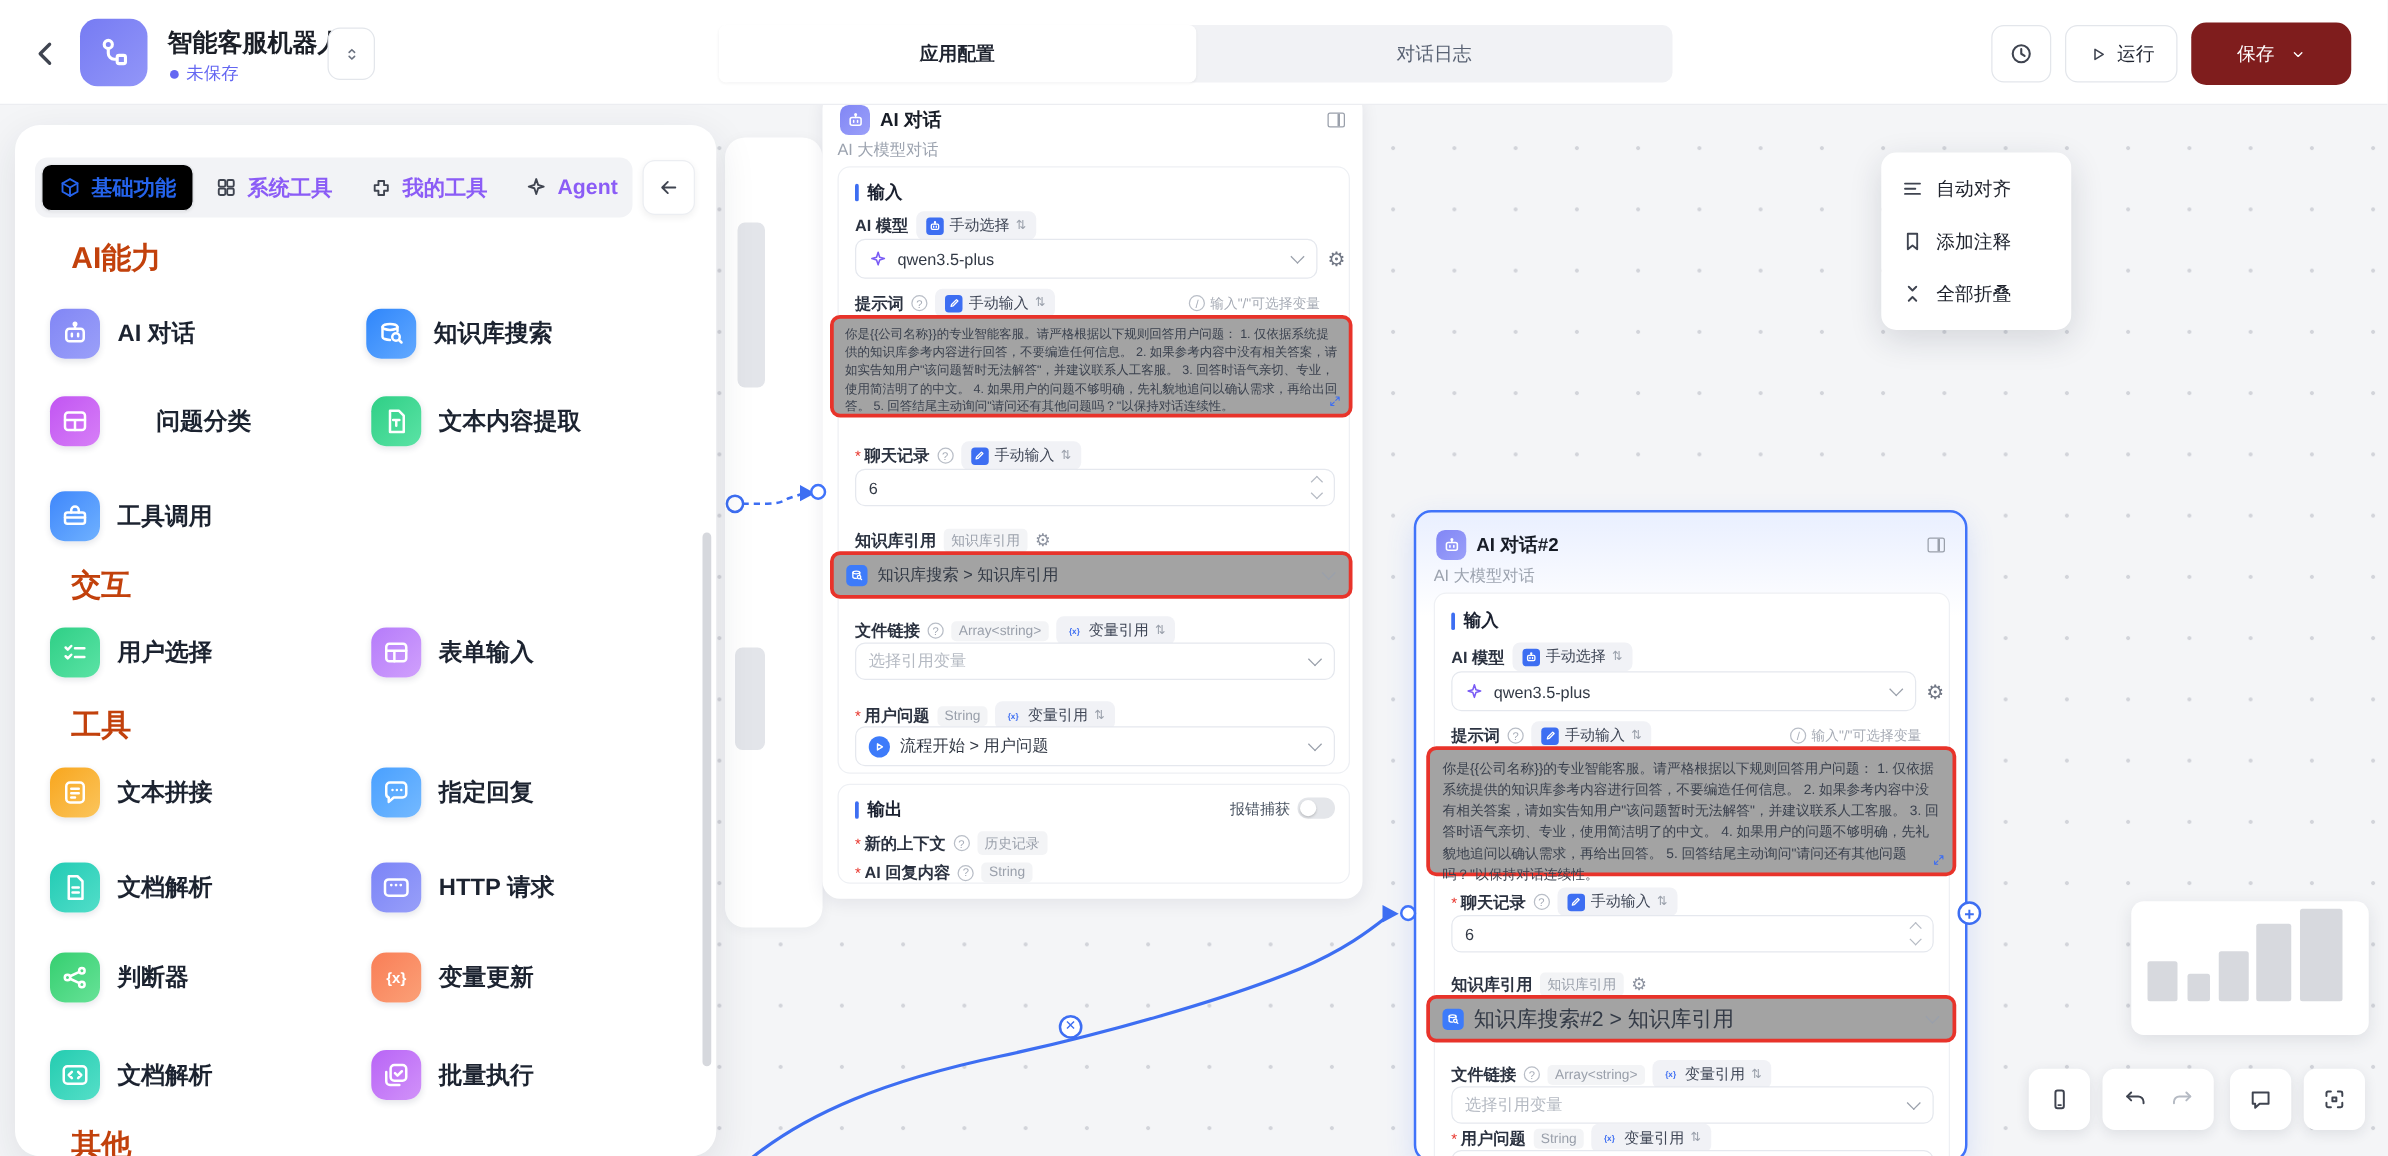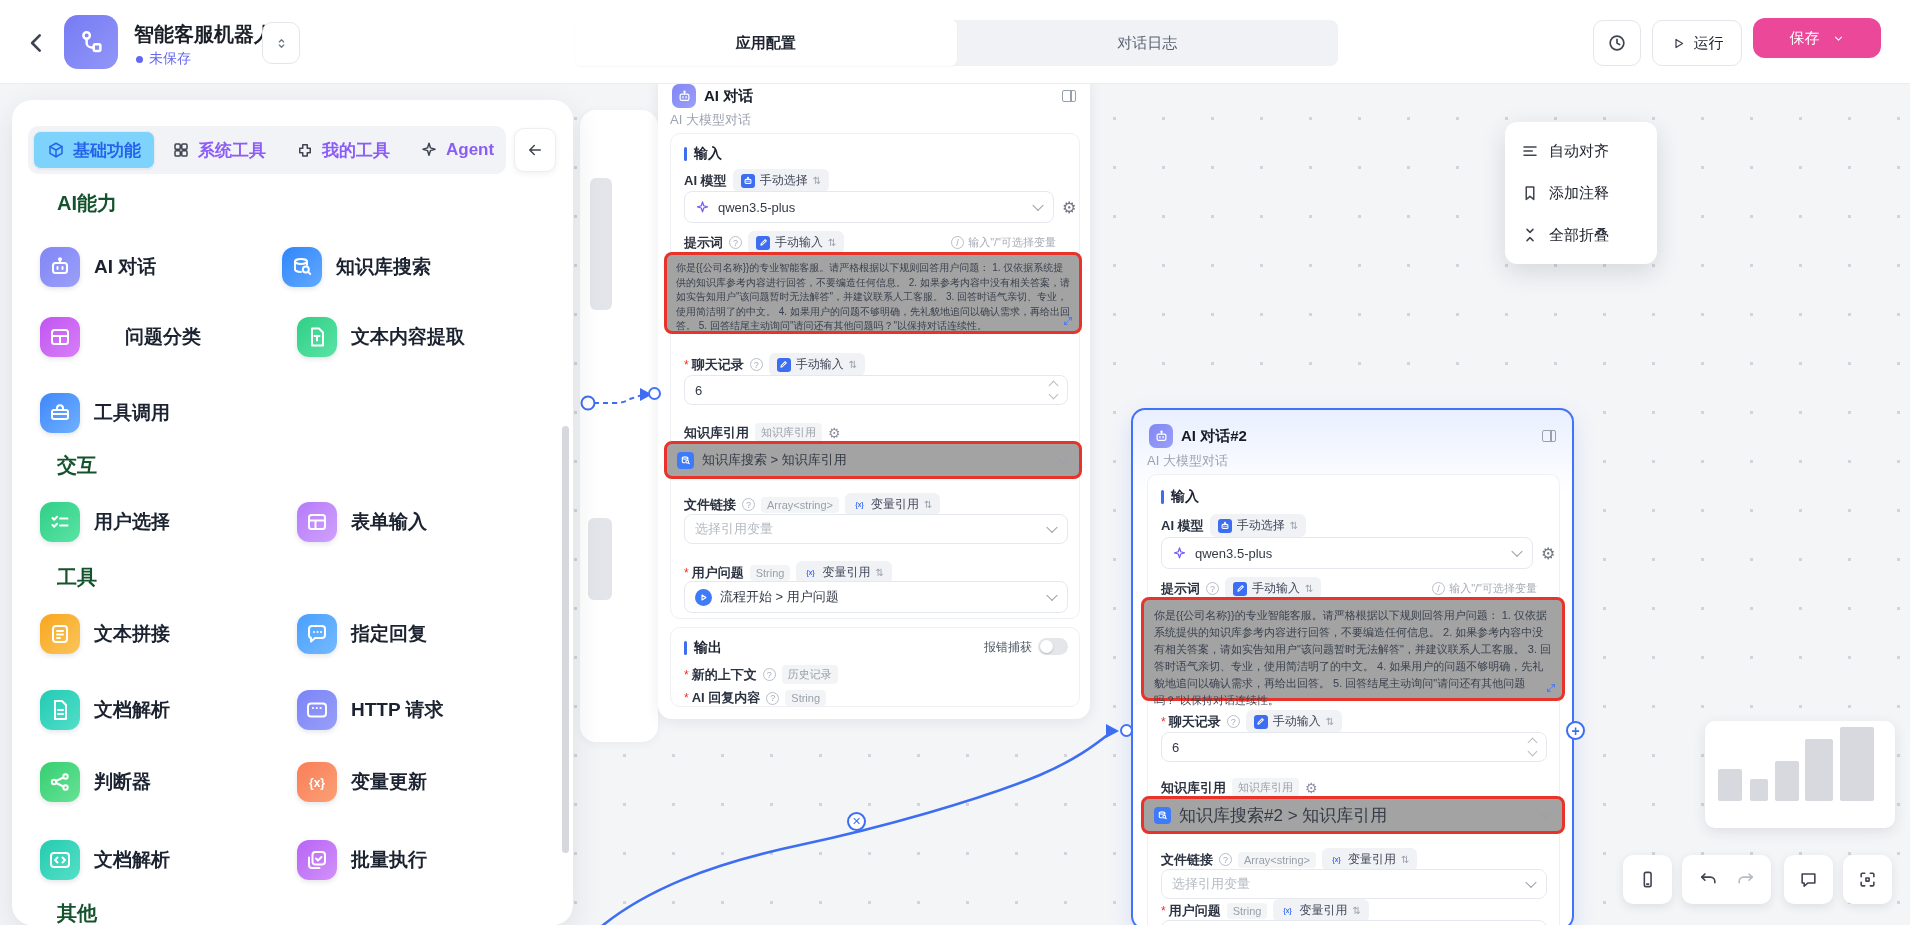--- a/index.html
+++ b/index.html
@@ -26,43 +26,43 @@
     border-radius:10px; display:flex; align-items:center; justify-content:center; cursor:pointer; }
   #main-tabs { left:575px; top:20px; width:763px; height:46px; background:#f1f2f5; border-radius:8px;
     display:flex; align-items:stretch; }
   .main-tab { flex:1; display:flex; align-items:center; justify-content:center; font-size:15px; color:#59627 3;
     color:#596273; cursor:pointer; }
   .main-tab.active { background:#fff; border-radius:6px; color:#1f2430; font-weight:bold; box-shadow:0 1px 2px rgba(0,0,0,.04); }
   #history-btn { left:1593px; top:20px; width:48px; height:46px; border:1px solid #e3e6eb; border-radius:10px;
     background:#fff; display:flex; align-items:center; justify-content:center; cursor:pointer; }
   #run-btn { left:1652px; top:20px; width:90px; height:46px; border:1px solid #e3e6eb; border-radius:10px;
     background:#fff; display:flex; align-items:center; justify-content:center; gap:8px; font-size:15px; color:#1f2430; cursor:pointer; }
-  #save-btn { left:1753px; top:18px; width:128px; height:40px; background:#ec4899; border-radius:12px;
+  #save-btn { left:1753px; top:18px; width:128px; height:50px; background:#7f1d1d; border-radius:12px;
     display:flex; align-items:center; justify-content:center; gap:12px; color:#fff; font-size:15px; cursor:pointer; }
 
   
   #canvas { left:0; top:84px; width:1910px; height:841px;
     background-image:radial-gradient(#d2d4da 1.6px, transparent 1.7px); background-size:49px 49px; background-position:12px 10px; }
 
   
   #frag-card { left:580px; top:110px; width:78px; height:632px; background:#fff; border-radius:16px;
     box-shadow:0 2px 10px rgba(20,30,60,.05); z-index:1; }
   .frag-gray { position:absolute; background:#e3e5ea; border-radius:6px; }
 
   
   #sidebar { left:12px; top:100px; width:561px; height:825px; background:#fff; border-radius:20px;
     box-shadow:0 10px 32px rgba(25,35,60,.10); z-index:50; }
   #side-tabbar { left:16px; top:26px; width:478px; height:48px; background:#f2f3f6; border-radius:10px;
     display:flex; align-items:center; gap:4px; padding:5px; }
   .side-tab { display:flex; align-items:center; gap:8px; padding:0 13px; height:38px; border-radius:8px;
     font-size:17px; font-weight:600; color:#8b5cf6; cursor:pointer; white-space:nowrap; }
-  .side-tab.active { background:#7dd3fc; color:#2563eb; border:1px solid #e8eaee; box-shadow:0 1px 2px rgba(0,0,0,.05); }
+  .side-tab.active { background:#000000; color:#2563eb; border:1px solid #e8eaee; box-shadow:0 1px 2px rgba(0,0,0,.05); }
   #collapse-btn { left:502px; top:28px; width:42px; height:44px; background:#fff; border:1px solid #eceef2;
     border-radius:10px; box-shadow:0 2px 6px rgba(0,0,0,.06); display:flex; align-items:center; justify-content:center; cursor:pointer; }
-  .side-heading { position:absolute; left:45px; font-size:20px; font-weight:bold; color:#14532d; }
+  .side-heading { position:absolute; left:45px; font-size:24px; font-weight:bold; color:#c2410c; }
   .sitem { position:absolute; display:flex; align-items:center; gap:14px; cursor:pointer; }
   .si { width:40px; height:40px; border-radius:12px; display:flex; align-items:center; justify-content:center;
     box-shadow:0 2px 5px rgba(30,40,70,.12); }
   .sitem .slabel { font-size:19px; font-weight:600; color:#1c2330; }
   .g-indigo { background:linear-gradient(135deg,#8186f5,#9ba0f9); }
   .g-blue   { background:linear-gradient(135deg,#2f86fb,#62a9ff); }
   .g-magenta{ background:linear-gradient(135deg,#c155f2,#d77ff7); }
   .g-green  { background:linear-gradient(135deg,#2fcf86,#5be3a5); }
   .g-blue2  { background:linear-gradient(135deg,#3f87fb,#6fb1ff); }
   .g-purple { background:linear-gradient(135deg,#b57bfa,#d0a0fc); }
@@ -649,21 +649,21 @@
   <div class="side-heading" style="top:90px;">AI能力</div>
 
   <div class="sitem" style="left:28px;top:147px;">
     <span class="si g-indigo">
         <svg class="ic" width="24" height="24">
           <use href="#i-robot"></use>
         </svg>
       </span>
     <span class="slabel">AI 对话</span>
   </div>
-  <div class="sitem" style="left:270px;top:147px;">
+  <div class="sitem" style="left:281px;top:147px;">
     <span class="si g-blue">
         <svg class="ic" width="24" height="24">
           <use href="#i-db"></use>
         </svg>
       </span>
     <span class="slabel">知识库搜索</span>
   </div>
   <div class="sitem" style="left:28px;top:217px;gap:45px;">
     <span class="si g-magenta">
         <svg class="ic" width="24" height="24">

